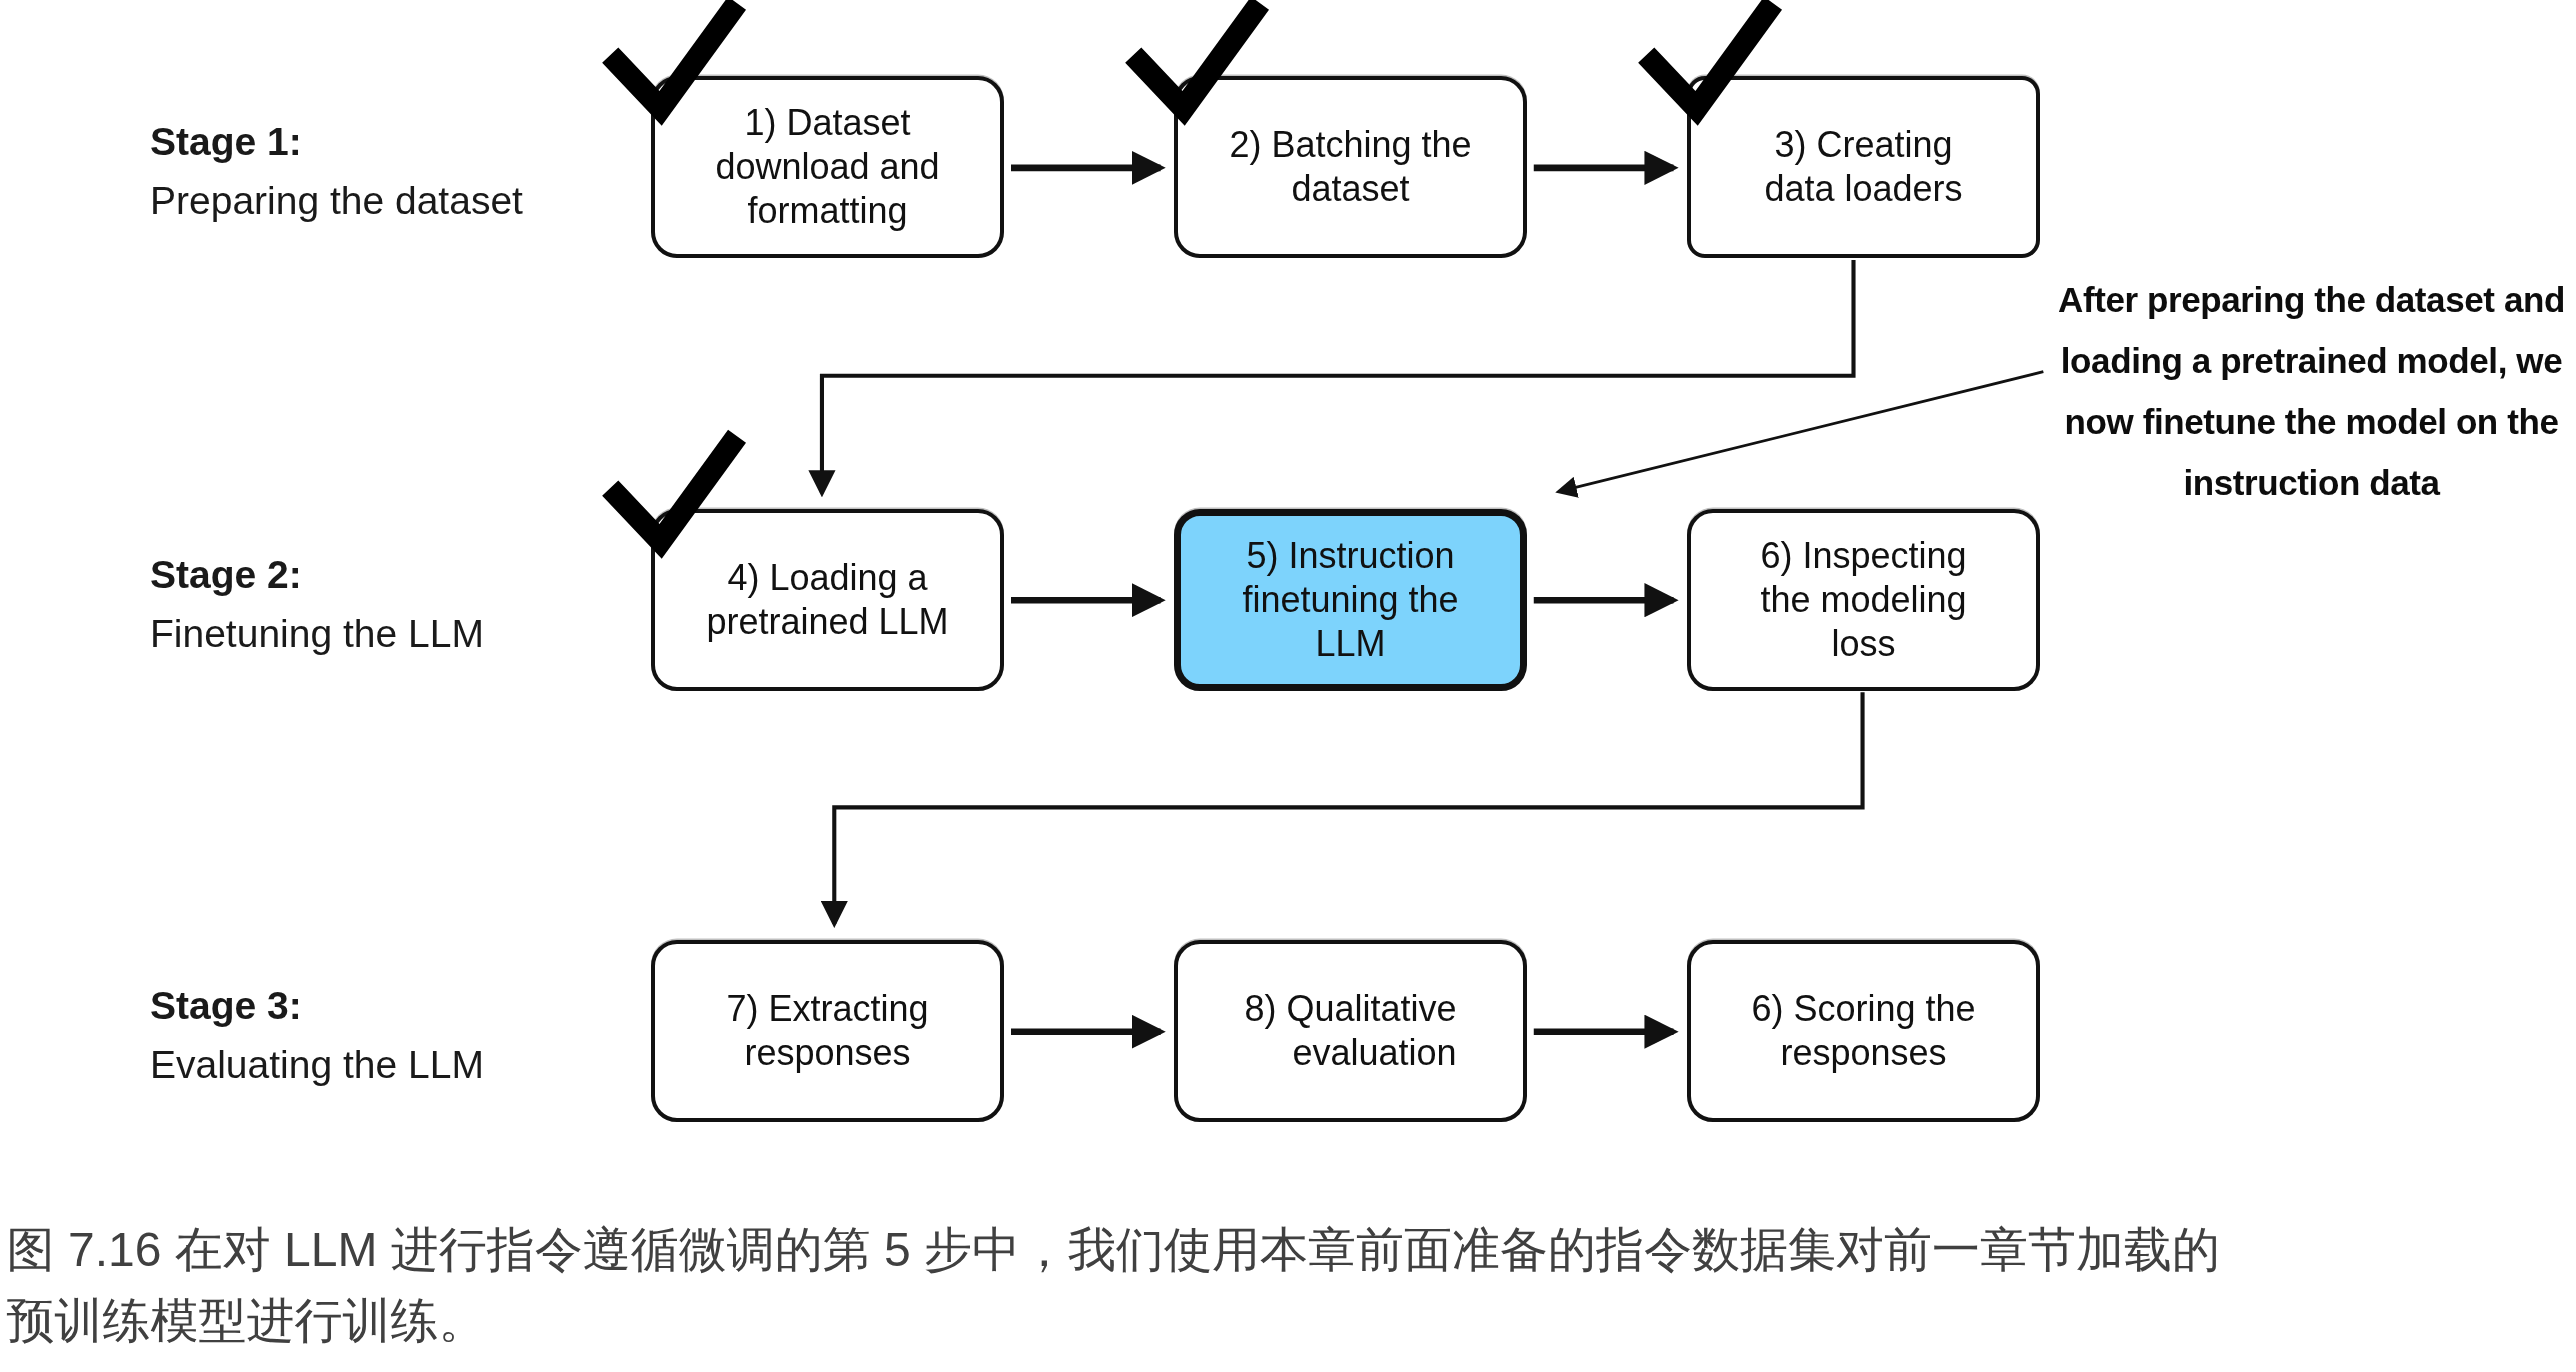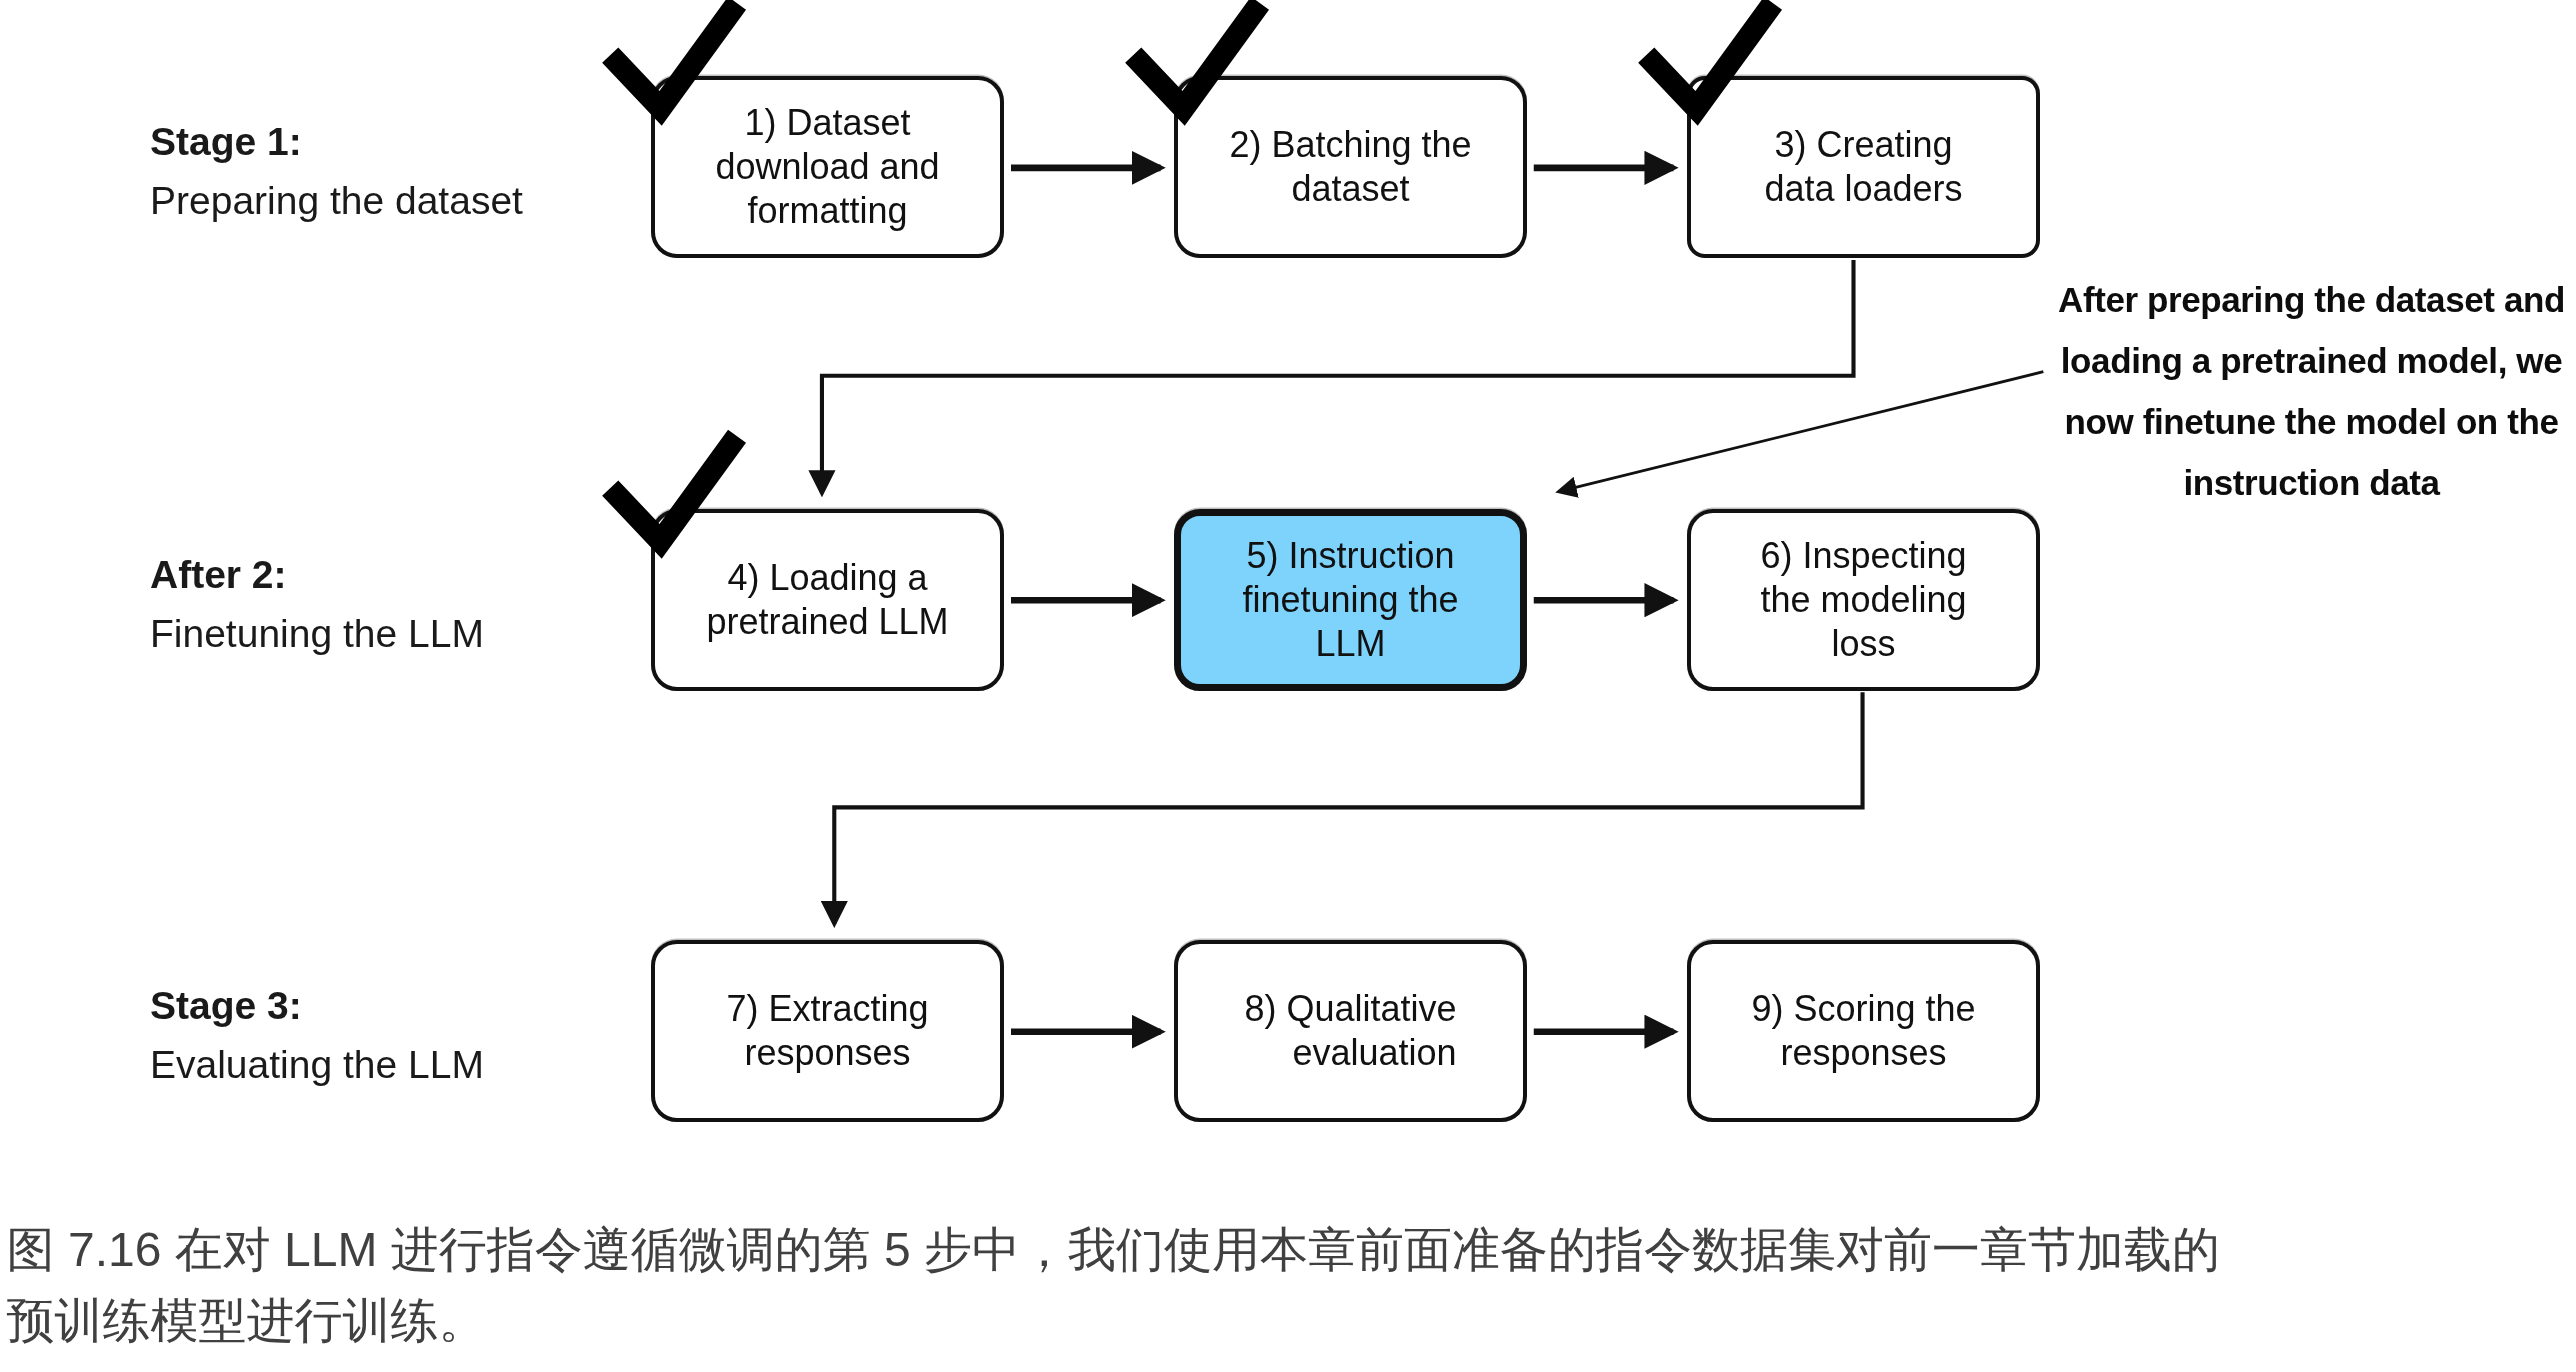--- a/index.html
+++ b/index.html
@@ -106,21 +106,21 @@
     <path d="M2266,842 L2266,982 L1015,982 L1015,1124" fill="none" stroke="#111" stroke-width="5" marker-end="url(#headMid)"></path>
 
     <line x1="2486" y1="452" x2="1896" y2="598" stroke="#111" stroke-width="3.5" marker-end="url(#headThin)"></line>
   </svg>
 
   <div class="stage pos-s1">
     <div class="stage-title">Stage 1:</div>
     <div class="stage-sub">Preparing the dataset</div>
   </div>
   <div class="stage pos-s2">
-    <div class="stage-title">After 2:</div>
+    <div class="stage-title">Stage 2:</div>
     <div class="stage-sub">Finetuning the LLM</div>
   </div>
   <div class="stage pos-s3">
     <div class="stage-title">Stage 3:</div>
     <div class="stage-sub">Evaluating the LLM</div>
   </div>
 
   <div class="fbox pos-b1">
     <svg class="checkmark" viewBox="0 0 165 152">
       <polyline points="13,78 65,133 150,16" fill="none" stroke="#000" stroke-width="27" stroke-linecap="square"></polyline>
@@ -164,21 +164,21 @@
 
   <div class="fbox pos-b7">
     <span>7) Extracting
 responses</span>
   </div>
   <div class="fbox pos-b8">
     <span>8) Qualitative
 evaluation</span>
   </div>
   <div class="fbox pos-b9">
-    <span>9) Scoring the
+    <span>6) Scoring the
 responses</span>
   </div>
 
   <div class="annotation">After preparing the dataset and
 loading a pretrained model, we
 now finetune the model on the
 instruction data</div>
 
   <div class="caption">图 7.16 在对 LLM 进行指令遵循微调的第 5 步中，我们使用本章前面准备的指令数据集对前一章节加载的
 预训练模型进行训练。</div>

